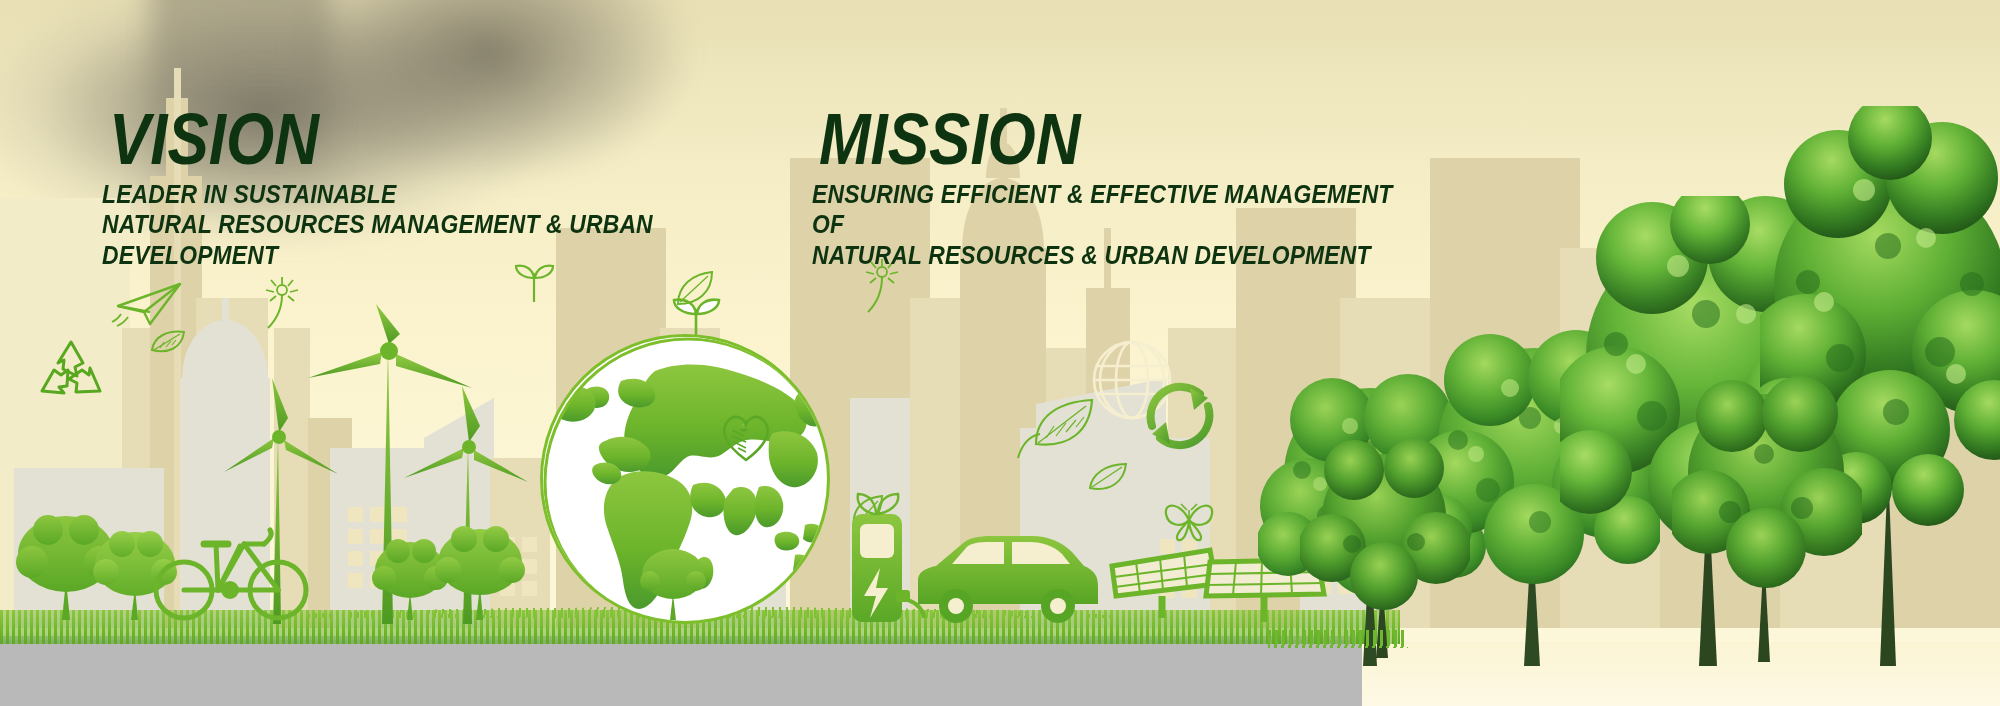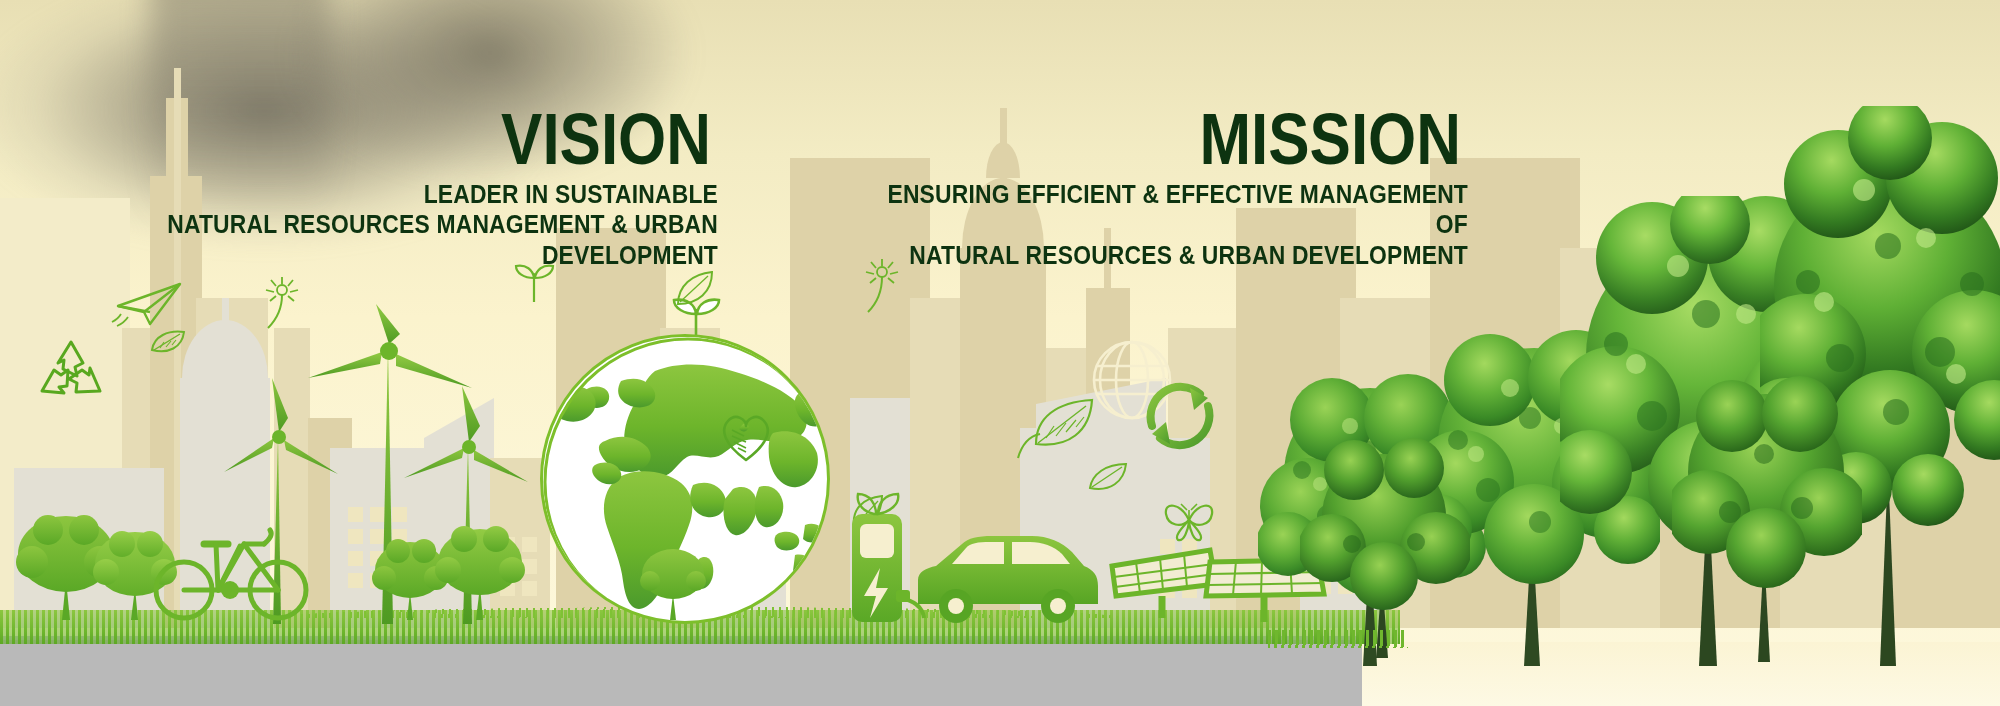--- a/index.html
+++ b/index.html
@@ -55,33 +55,33 @@
     position:absolute; left:0; bottom:88px; width:1400px; height:18px;
     background:repeating-linear-gradient(95deg, #7fc234 0 2px, transparent 2px 7px);
     -webkit-mask-image:radial-gradient(ellipse 50% 100% at 50% 100%, #000 60%, transparent 61%);
   }
   .rightground {
     position:absolute; right:0; bottom:0; width:660px; height:64px;
     background:linear-gradient(180deg,#fbf4d4,#fdf9e4);
   }
 
   
-  .blocktext { position:absolute; text-align:right; color:#0d3310; }
+  .blocktext { position:absolute; text-align:left; color:#0d3310;font-style:italic; }
   .blocktext h1 {
     font-family:"Liberation Sans Narrow","Liberation Sans",sans-serif;
     font-weight:bold; font-size:72px; letter-spacing:0px; line-height:.98;
     transform:scaleX(.86); transform-origin:center;
   }
   .blocktext .sub {
     font-family:"Liberation Sans Narrow","Liberation Sans",sans-serif;
     font-weight:bold; font-size:26px; line-height:1.18; letter-spacing:.2px;
     transform:scaleX(.88); transform-origin:center; margin-top:4px;
   }
   #vision-block  { left:60px;  top:104px; width:700px; }
-  #mission-block { left:810px; top:104px; width:700px; }
+  #mission-block { left:770px; top:104px; width:700px; }
 
   
   .globe-wrap { position:absolute; left:540px; bottom:82px; width:290px; height:290px; }
   .globe {
     position:absolute; inset:0; border-radius:50%;
     background:#fff; border:3px solid #7dbf2b;
     overflow:hidden;
   }
   .sprout { position:absolute; left:126px; top:-42px; width:60px; height:48px; }
 

